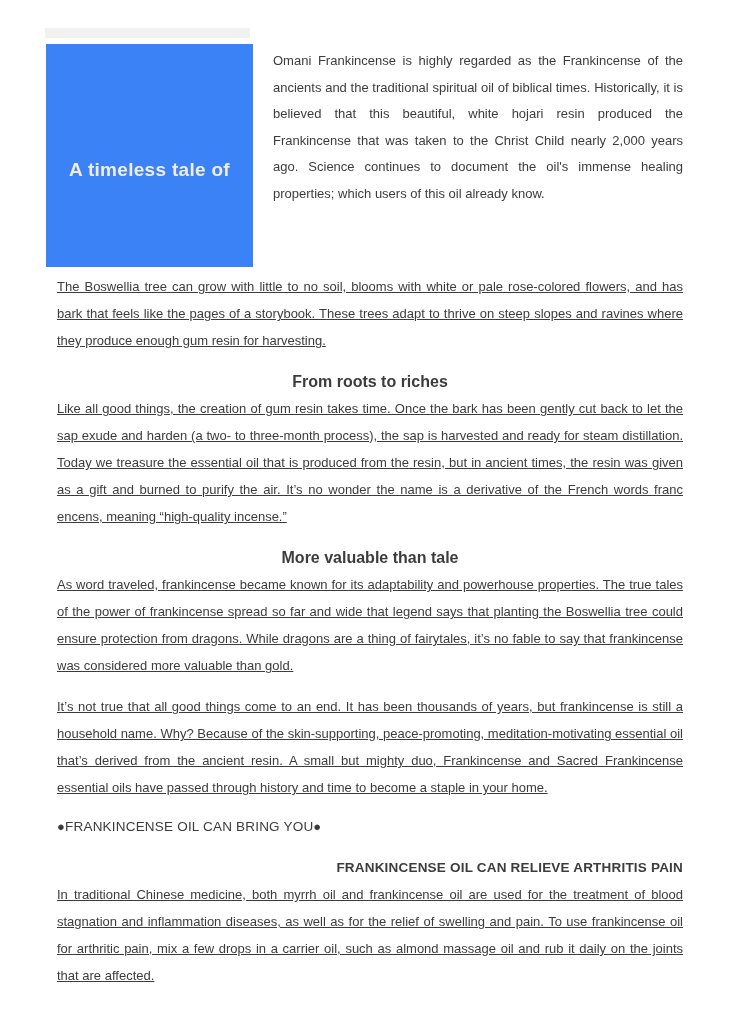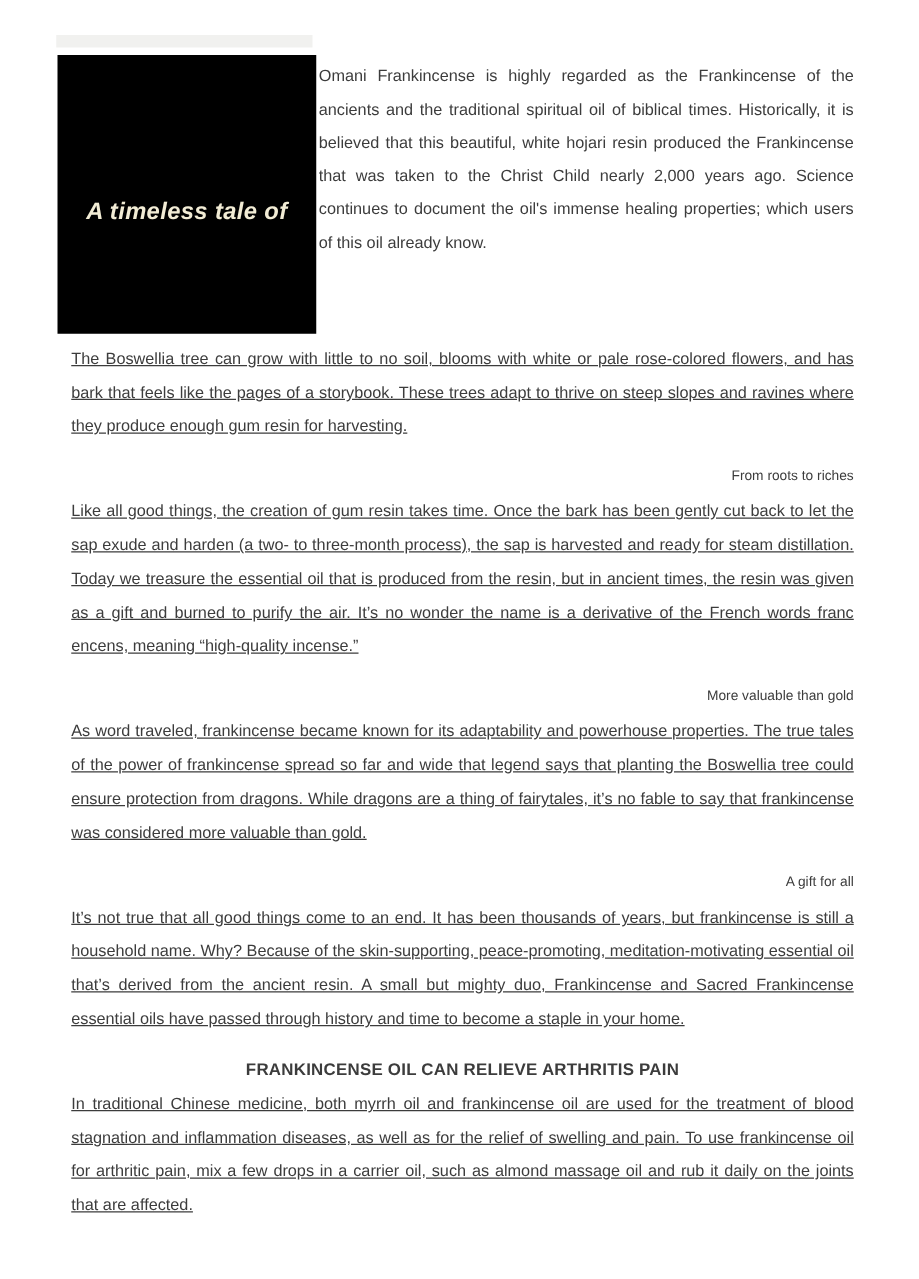--- a/index.html
+++ b/index.html
@@ -51,95 +51,97 @@
   }
   .hero-title-line {
     font-size: 19px;
     font-weight: 600;
     letter-spacing: 0.3px;
     line-height: 43px;
     text-align: center;
   }
   .hero-intro {
     flex: 1;
-    margin-left: 2px;
+    margin-left: 20px;
     padding-top: 4px;
     text-align: justify;
     line-height: 26.5px;
   }
   .hero-intro p { margin: 0 0 14px 0; }
   
   .body-text {
     margin: 6px 52px 0 57px;
     text-align: justify;
     line-height: 27px;
   }
   .body-text p { margin: 0; text-decoration: underline; }
   .section { margin-top: 14px; }
   .section-heading {
-    font-weight: normal;
-    font-size: 11px;
+    font-weight: bold;
+    font-size: 16px;
     margin: 0;
     line-height: 27px;
-    text-align: right;
+    text-align: center;
   }
   .banner-line {
     margin-top: 12px;
     line-height: 27px;
     font-size: 13.5px;
     letter-spacing: 0.2px;
     text-align: left;
   }
   .banner-line .dot { font-size: 13px; }
   .final-heading {
     margin-top: 14px;
     font-weight: bold;
     font-size: 13.5px;
     line-height: 27px;
     letter-spacing: 0.2px;
-    text-align: center;
+    text-align: right;
   }
 </style>
 </head>
 <body>
 
 <div class="page">
 
   <div class="shadow-strip"></div>
 
   <div class="content">
 
     <div class="hero-row">
-      <div class="hero-card" style="background-color: #000000; font-style: italic;">
+      <div class="hero-card" style="background-color: #3b82f6;">
         <div class="hero-title-line" style="color: rgb(242, 236, 213);">A timeless tale of</div>
       </div>
       <div class="hero-intro">
         <p>Omani Frankincense is highly regarded as the Frankincense of the ancients and the traditional spiritual oil of biblical times. Historically, it is believed that this beautiful, white hojari resin produced the Frankincense that was taken to the Christ Child nearly 2,000 years ago. Science continues to document the oil's immense healing properties; which users of this oil already know.</p>
       </div>
     </div>
 
     <div class="body-text">
 
       <p>The Boswellia tree can grow with little to no soil, blooms with white or pale rose-colored flowers, and has bark that feels like the pages of a storybook. These trees adapt to thrive on steep slopes and ravines where they produce enough gum resin for harvesting.</p>
 
       <div class="section">
         <h3 class="section-heading">From roots to riches</h3>
         <p>Like all good things, the creation of gum resin takes time. Once the bark has been gently cut back to let the sap exude and harden (a two- to three-month process), the sap is harvested and ready for steam distillation. Today we treasure the essential oil that is produced from the resin, but in ancient times, the resin was given as a gift and burned to purify the air. It’s no wonder the name is a derivative of the French words franc encens, meaning “high-quality incense.”</p>
       </div>
 
       <div class="section">
-        <h3 class="section-heading">More valuable than gold</h3>
+        <h3 class="section-heading">More valuable than tale</h3>
         <p>As word traveled, frankincense became known for its adaptability and powerhouse properties. The true tales of the power of frankincense spread so far and wide that legend says that planting the Boswellia tree could ensure protection from dragons. While dragons are a thing of fairytales, it’s no fable to say that frankincense was considered more valuable than gold.</p>
       </div>
 
       <div class="section">
-        <h3 class="section-heading">A gift for all</h3>
         <p>It’s not true that all good things come to an end. It has been thousands of years, but frankincense is still a household name. Why? Because of the skin-supporting, peace-promoting, meditation-motivating essential oil that’s derived from the ancient resin. A small but mighty duo, Frankincense and Sacred Frankincense essential oils have passed through history and time to become a staple in your home.</p>
       </div>
 
+      <div class="banner-line">
+        <span class="dot">●</span><span>FRANKINCENSE OIL CAN BRING YOU</span><span class="dot">●</span>
+      </div>
 
       <div class="section">
         <h3 class="section-heading final-heading">FRANKINCENSE OIL CAN RELIEVE ARTHRITIS PAIN</h3>
         <p>In traditional Chinese medicine, both myrrh oil and frankincense oil are used for the treatment of blood stagnation and inflammation diseases, as well as for the relief of swelling and pain. To use frankincense oil for arthritic pain, mix a few drops in a carrier oil, such as almond massage oil and rub it daily on the joints that are affected.</p>
       </div>
 
     </div>
 
   </div>
 </div>

